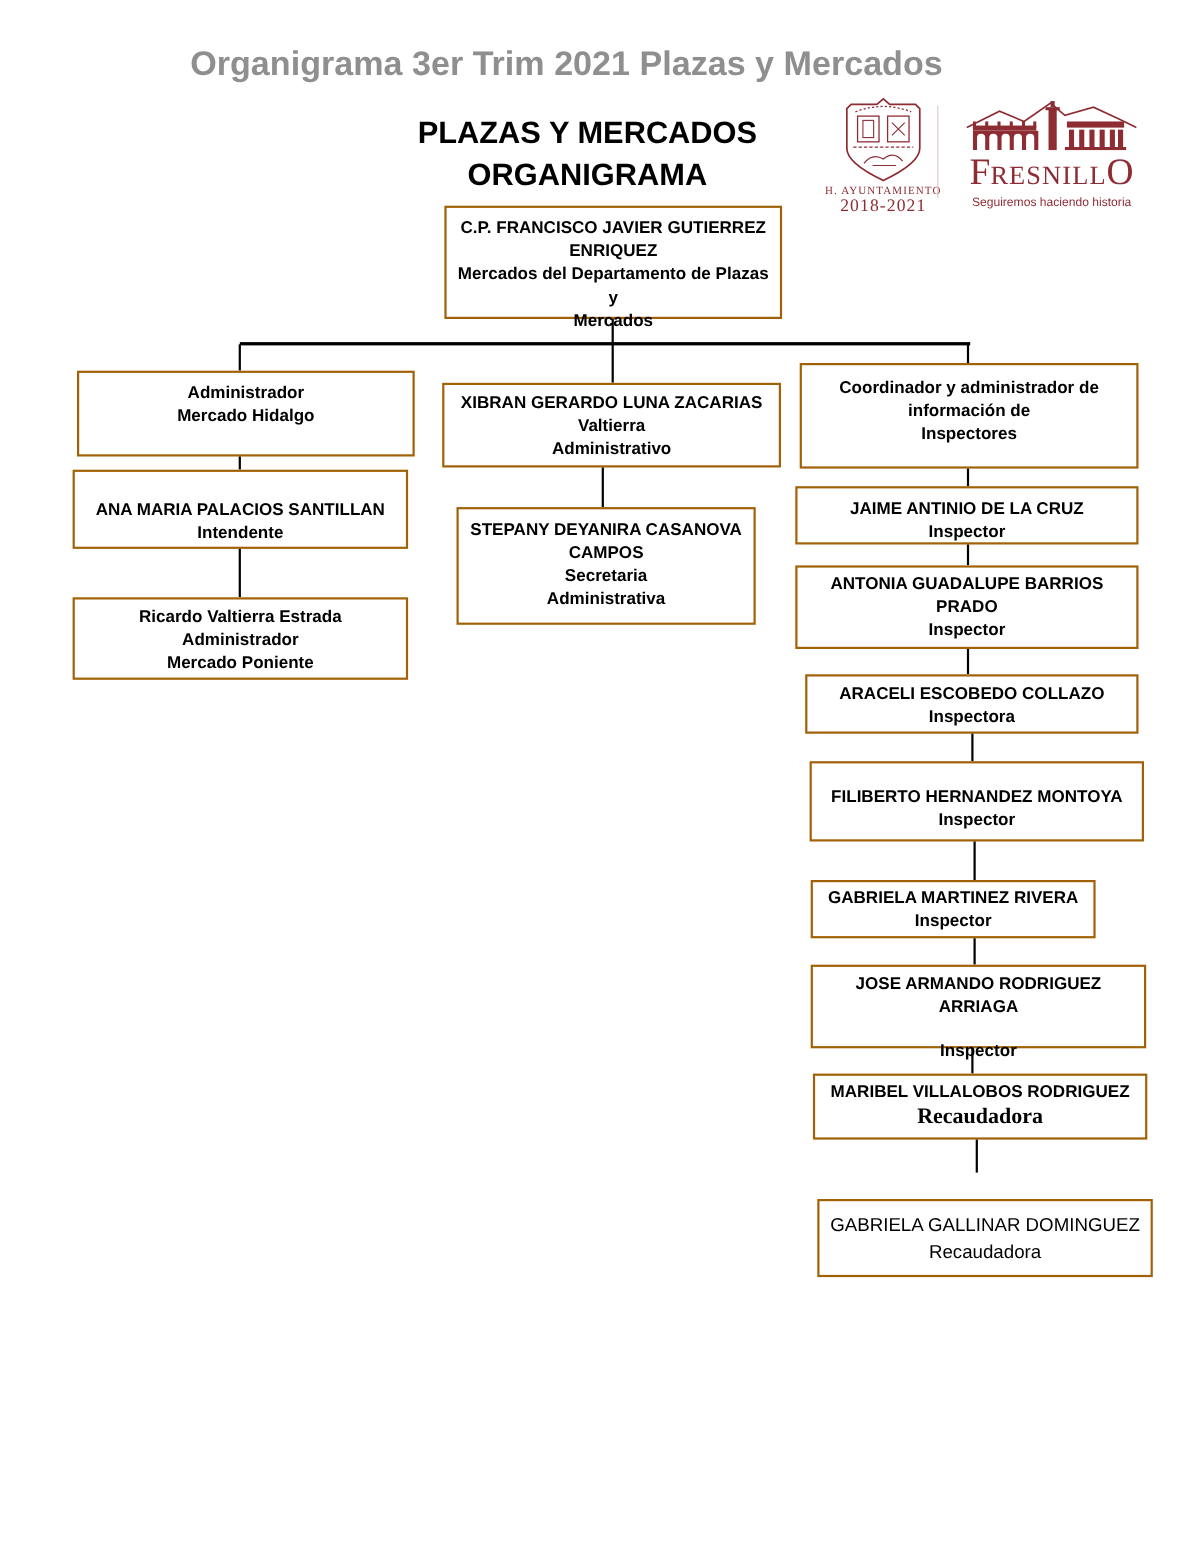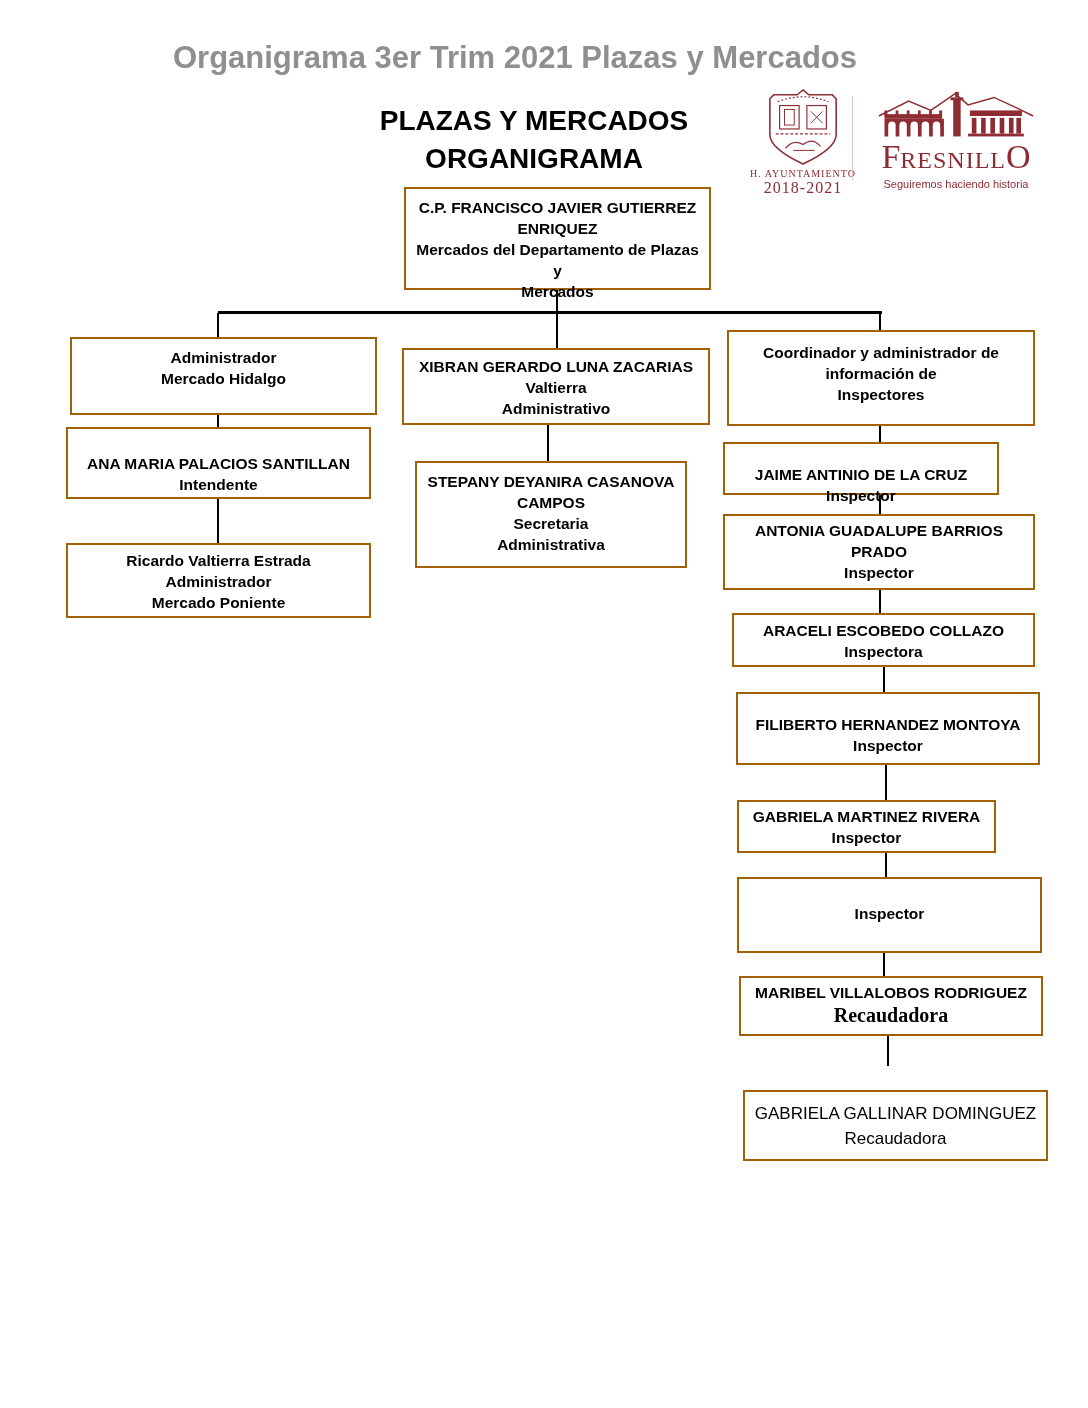--- a/index.html
+++ b/index.html
@@ -137,21 +137,21 @@
 Administrativa</div>
   </div>
 
   <div class="node" style="left:727px; top:330px; width:308px; height:96px; padding-top:10px;">
     <div class="role">Coordinador y administrador de
 información de
 Inspectores</div>
   </div>
   <div class="conn" style="left:879px; top:426px; width:2px; height:16px;"></div>
 
-  <div class="node" style="left:723px; top:442px; width:276px; height:53px; padding-top:20px;">
+  <div class="node" style="left:723px; top:442px; width:312px; height:53px; padding-top:8px;">
     <div class="name">JAIME ANTINIO DE LA CRUZ</div>
     <div class="role">Inspector</div>
   </div>
   <div class="conn" style="left:879px; top:495px; width:2px; height:19px;"></div>
 
   <div class="node" style="left:723px; top:514px; width:312px; height:76px; padding-top:4px;">
     <div class="name">ANTONIA GUADALUPE BARRIOS
 PRADO</div>
     <div class="role">Inspector</div>
   </div>
@@ -169,20 +169,21 @@
   </div>
   <div class="conn" style="left:885px; top:765px; width:2px; height:35px;"></div>
 
   <div class="node" style="left:737px; top:800px; width:259px; height:53px; padding-top:4px;">
     <div class="name">GABRIELA MARTINEZ RIVERA</div>
     <div class="role">Inspector</div>
   </div>
   <div class="conn" style="left:885px; top:853px; width:2px; height:24px;"></div>
 
   <div class="node" style="left:737px; top:877px; width:305px; height:76px; padding-top:5px;">
+    <div class="name">JOSE ARMANDO RODRIGUEZ ARRIAGA</div>
     <div class="role" style="margin-top:19px;">Inspector</div>
   </div>
   <div class="conn" style="left:883px; top:953px; width:2px; height:23px;"></div>
 
   <div class="node" style="left:739px; top:976px; width:304px; height:60px; padding-top:4px;">
     <div class="name">MARIBEL VILLALOBOS RODRIGUEZ</div>
     <div class="role role-serif">Recaudadora</div>
   </div>
   <div class="conn" style="left:887px; top:1036px; width:2px; height:30px;"></div>
 

